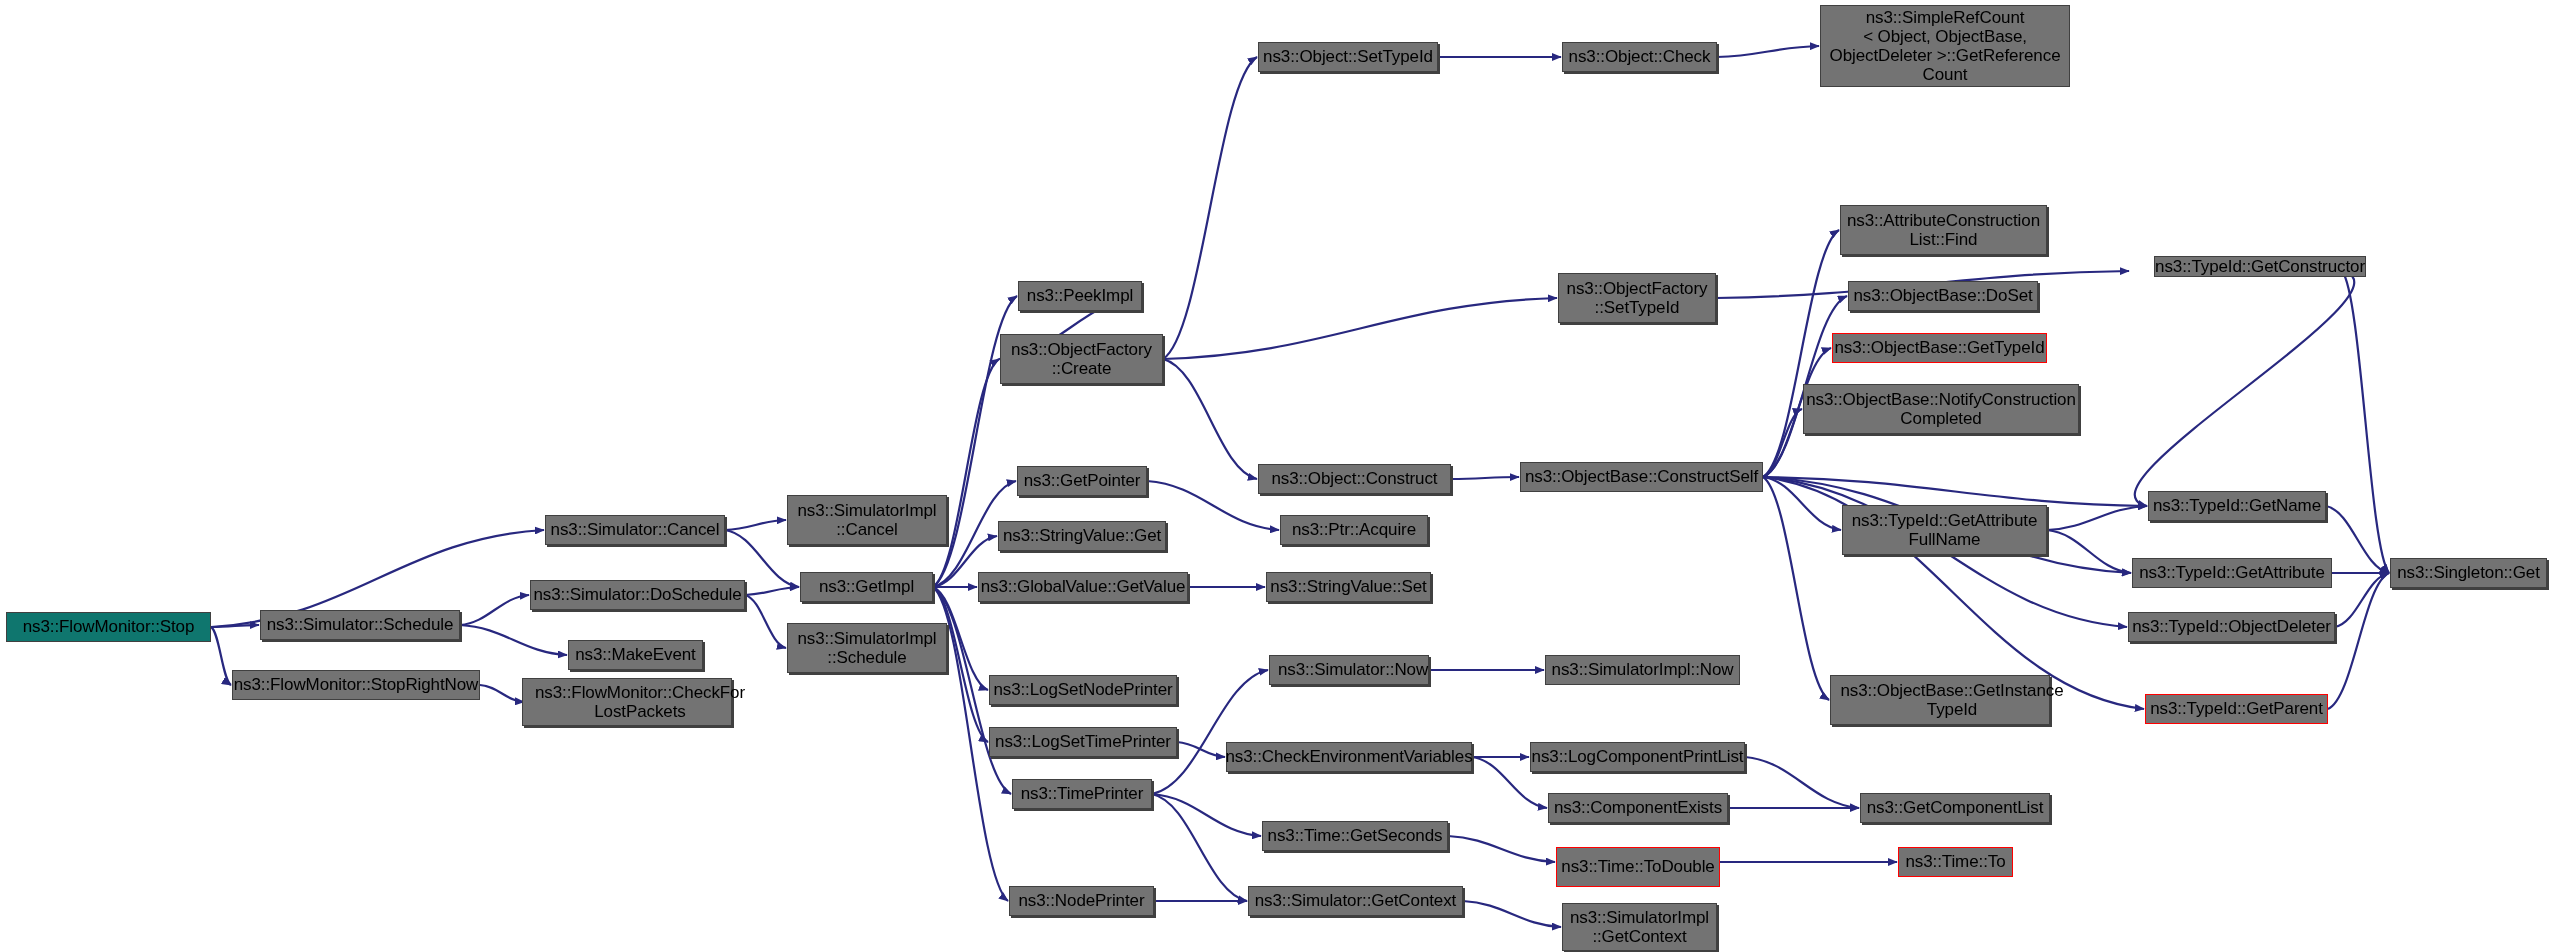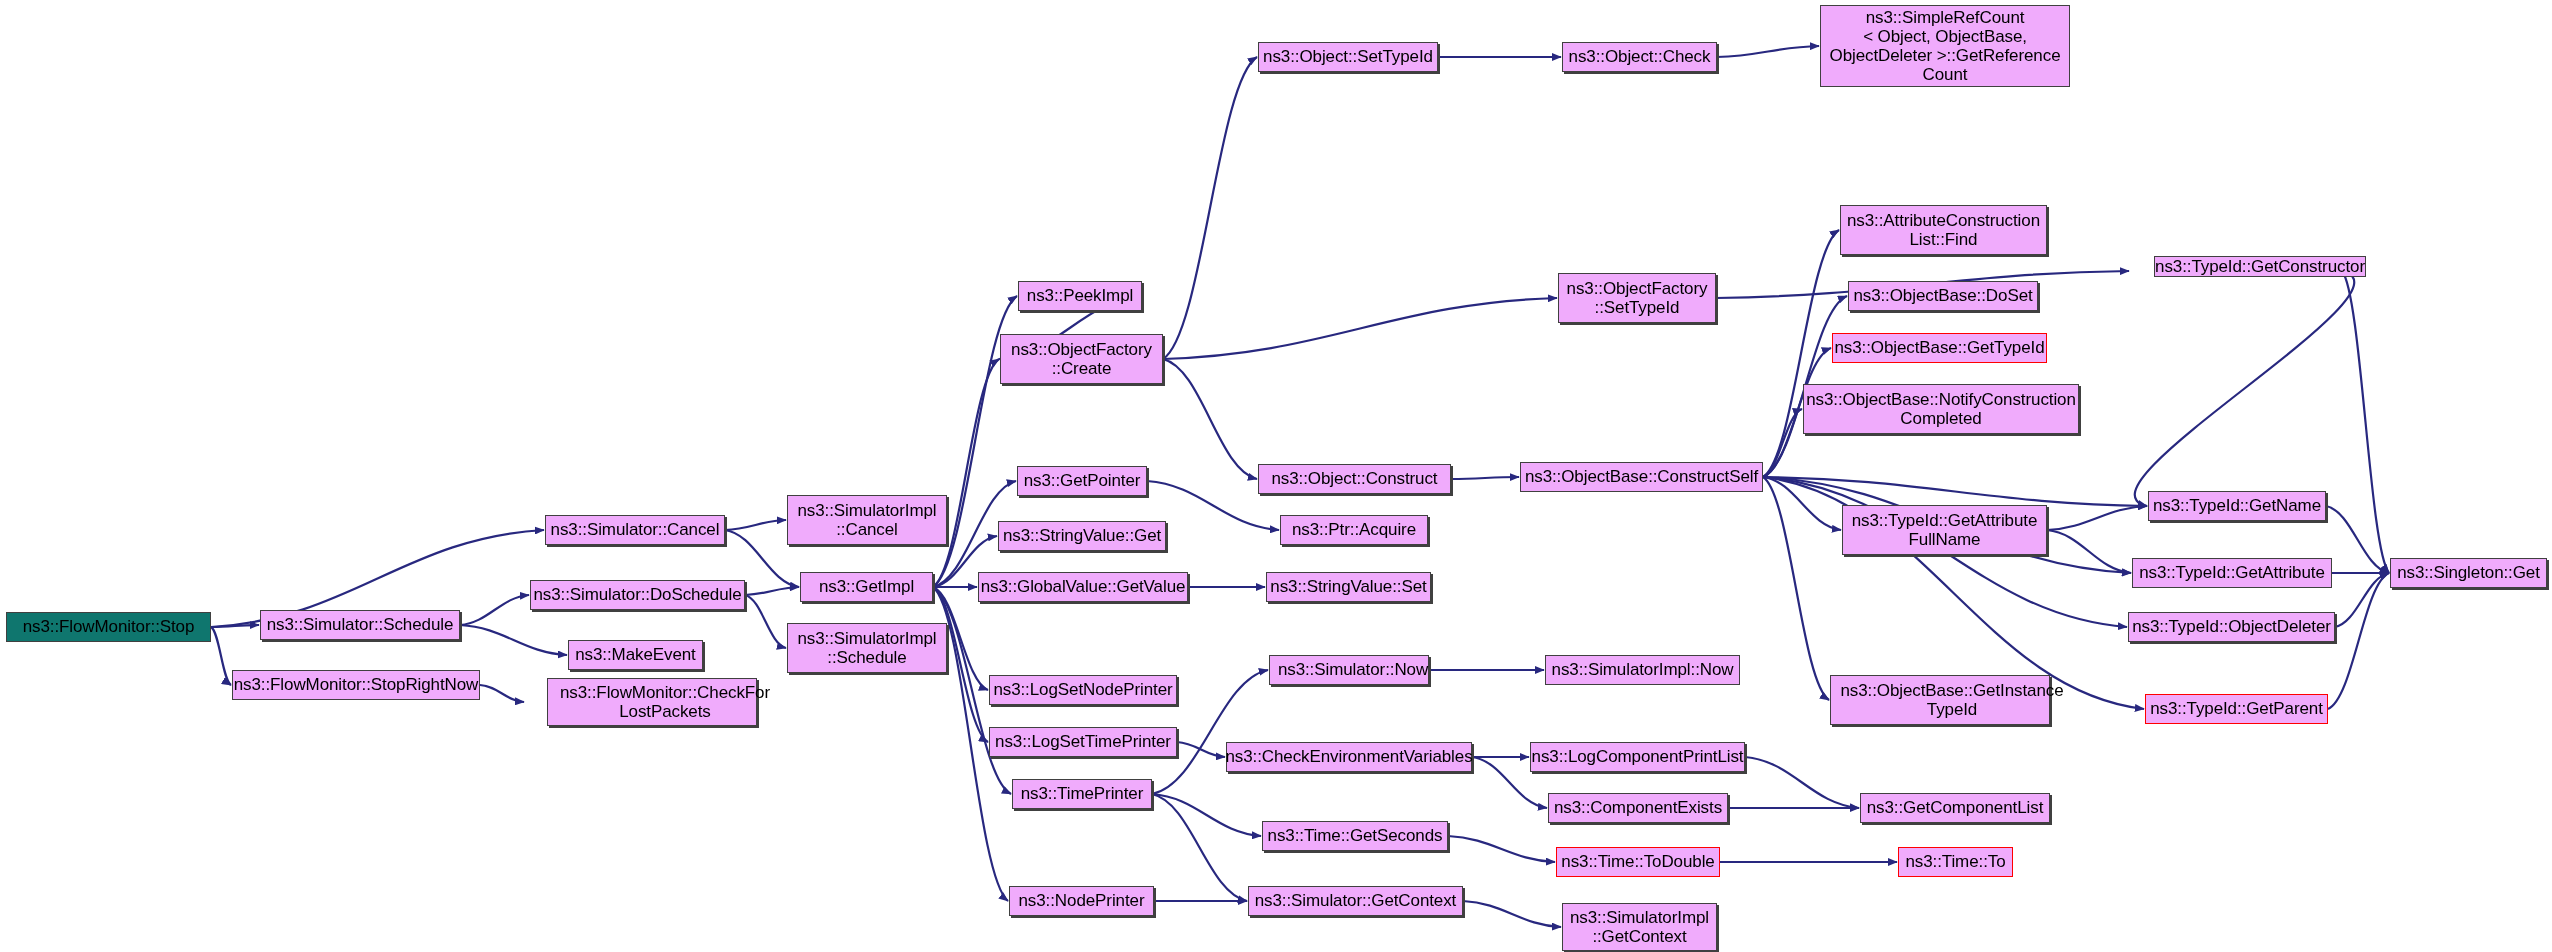--- a/index.html
+++ b/index.html
@@ -12,21 +12,21 @@
     overflow:hidden;
   }
   svg#edges{position:absolute;left:0;top:0;width:2552px;height:952px;}
   .node{
     position:absolute;
     box-sizing:border-box;
     display:flex;
     align-items:center;
     justify-content:center;
     text-align:center;
-    background:#f0abfc;
+    background:#737373;
     border:1px solid #404040;
     color:#000000;
     font-size:17px;
     line-height:1.12;
     letter-spacing:-0.1px;
     padding:1px 4px;
     white-space:pre-line;
     z-index:5;
   }
   .node.shadow{
@@ -117,21 +117,21 @@
         <path d="M 1163 359 C 1328.48 354.12, 1391.52 302.88, 1557 298" marker-end="url(#ah)"></path>
       </g>
   </svg>
   <div id="node-layer">
       <div class="node highlight" style="left: 6px; top: 612px; width: 205px; height: 30px;">ns3::FlowMonitor::Stop</div>
       <div class="node shadow" style="left: 260px; top: 610px; width: 200px; height: 30px;">ns3::Simulator::Schedule</div>
       <div class="node plain" style="left: 232px; top: 670px; width: 248px; height: 30px;">ns3::FlowMonitor::StopRightNow</div>
       <div class="node shadow" style="left: 545px; top: 515px; width: 180px; height: 30px;">ns3::Simulator::Cancel</div>
       <div class="node shadow" style="left: 530px; top: 580px; width: 215px; height: 30px;">ns3::Simulator::DoSchedule</div>
       <div class="node shadow" style="left: 568px; top: 640px; width: 135px; height: 30px;">ns3::MakeEvent</div>
-      <div class="node shadow" style="left: 547px; top: 678px; width: 210px; height: 48px; padding-left: 30px;">ns3::FlowMonitor::CheckFor
+      <div class="node shadow" style="left: 522px; top: 678px; width: 210px; height: 48px; padding-left: 30px;">ns3::FlowMonitor::CheckFor
 LostPackets</div>
       <div class="node shadow" style="left: 787px; top: 495px; width: 160px; height: 50px;">ns3::SimulatorImpl
 ::Cancel</div>
       <div class="node shadow" style="left: 787px; top: 623px; width: 160px; height: 50px;">ns3::SimulatorImpl
 ::Schedule</div>
       <div class="node shadow" style="left: 800px; top: 572px; width: 133px; height: 30px;">ns3::GetImpl</div>
       <div class="node shadow" style="left: 1018px; top: 281px; width: 124px; height: 30px;">ns3::PeekImpl</div>
       <div class="node shadow" style="left: 1000px; top: 334px; width: 163px; height: 50px;">ns3::ObjectFactory
 ::Create</div>
       <div class="node shadow" style="left: 1017px; top: 466px; width: 130px; height: 30px;">ns3::GetPointer</div>
@@ -153,21 +153,21 @@
       <div class="node shadow" style="left: 1280px; top: 515px; width: 148px; height: 30px;">ns3::Ptr::Acquire</div>
       <div class="node shadow" style="left: 1266px; top: 572px; width: 165px; height: 30px;">ns3::StringValue::Set</div>
       <div class="node shadow" style="left: 1269px; top: 655px; width: 160px; height: 30px; padding-left: 12px;">ns3::Simulator::Now</div>
       <div class="node shadow" style="left: 1226px; top: 742px; width: 246px; height: 30px;">ns3::CheckEnvironmentVariables</div>
       <div class="node shadow" style="left: 1262px; top: 821px; width: 186px; height: 30px;">ns3::Time::GetSeconds</div>
       <div class="node shadow" style="left: 1248px; top: 886px; width: 215px; height: 30px;">ns3::Simulator::GetContext</div>
       <div class="node plain" style="left: 1520px; top: 462px; width: 243px; height: 30px;">ns3::ObjectBase::ConstructSelf</div>
       <div class="node plain" style="left: 1545px; top: 655px; width: 195px; height: 30px;">ns3::SimulatorImpl::Now</div>
       <div class="node shadow" style="left: 1530px; top: 742px; width: 215px; height: 30px;">ns3::LogComponentPrintList</div>
       <div class="node shadow" style="left: 1548px; top: 793px; width: 180px; height: 30px;">ns3::ComponentExists</div>
-      <div class="node redbox" style="left: 1556px; top: 847px; width: 164px; height: 30px;">ns3::Time::ToDouble</div>
+      <div class="node redbox" style="left: 1556px; top: 847px; width: 164px; height: 40px;">ns3::Time::ToDouble</div>
       <div class="node shadow" style="left: 1562px; top: 903px; width: 155px; height: 48px;">ns3::SimulatorImpl
 ::GetContext</div>
       <div class="node shadow" style="left: 1840px; top: 205px; width: 207px; height: 50px;">ns3::AttributeConstruction
 List::Find</div>
       <div class="node shadow" style="left: 1848px; top: 281px; width: 190px; height: 30px;">ns3::ObjectBase::DoSet</div>
       <div class="node redbox" style="left: 1832px; top: 333px; width: 215px; height: 30px;">ns3::ObjectBase::GetTypeId</div>
       <div class="node shadow" style="left: 1803px; top: 384px; width: 276px; height: 50px;">ns3::ObjectBase::NotifyConstruction
 Completed</div>
       <div class="node shadow" style="left: 1842px; top: 505px; width: 205px; height: 50px;">ns3::TypeId::GetAttribute
 FullName</div>

